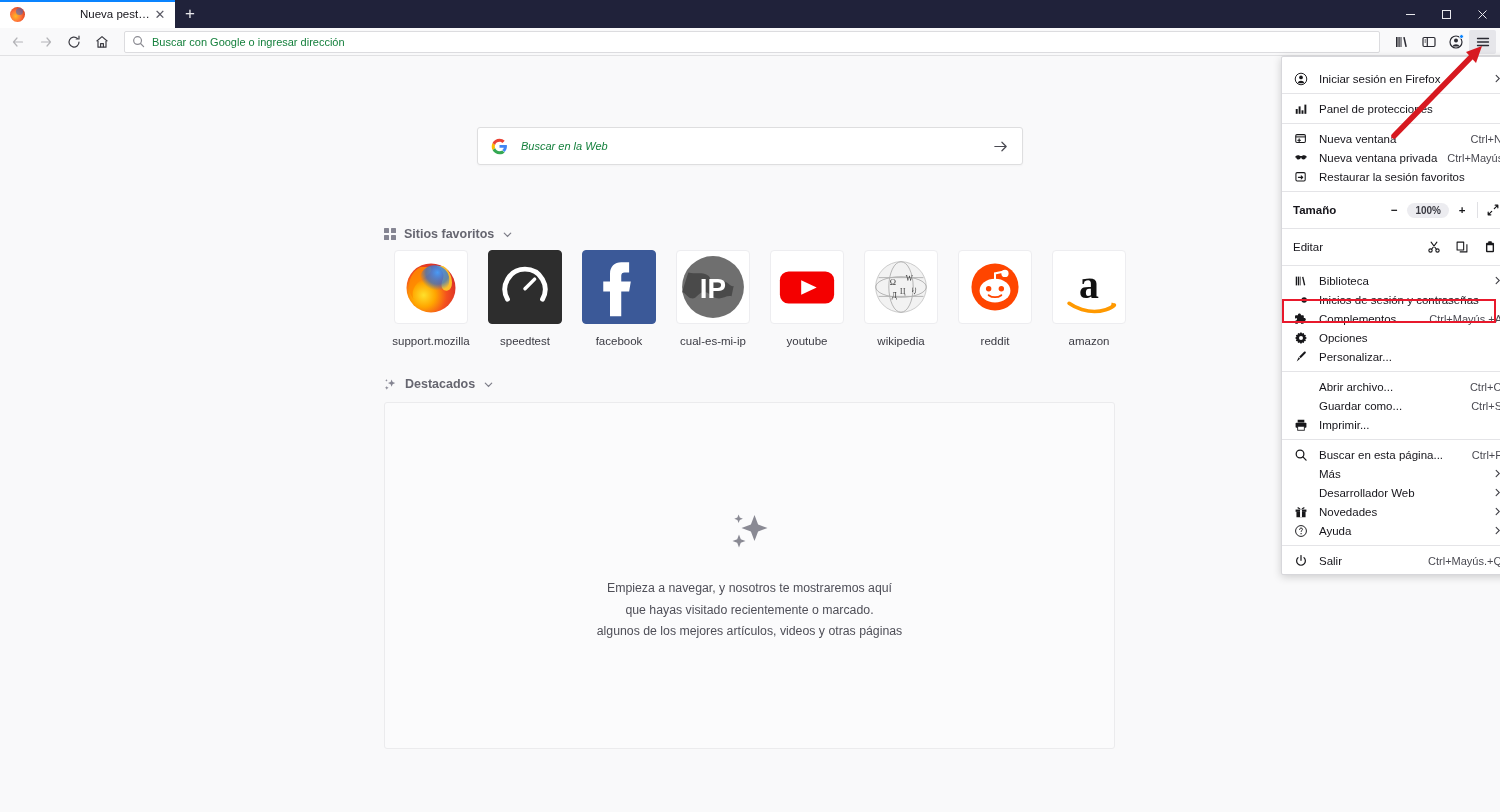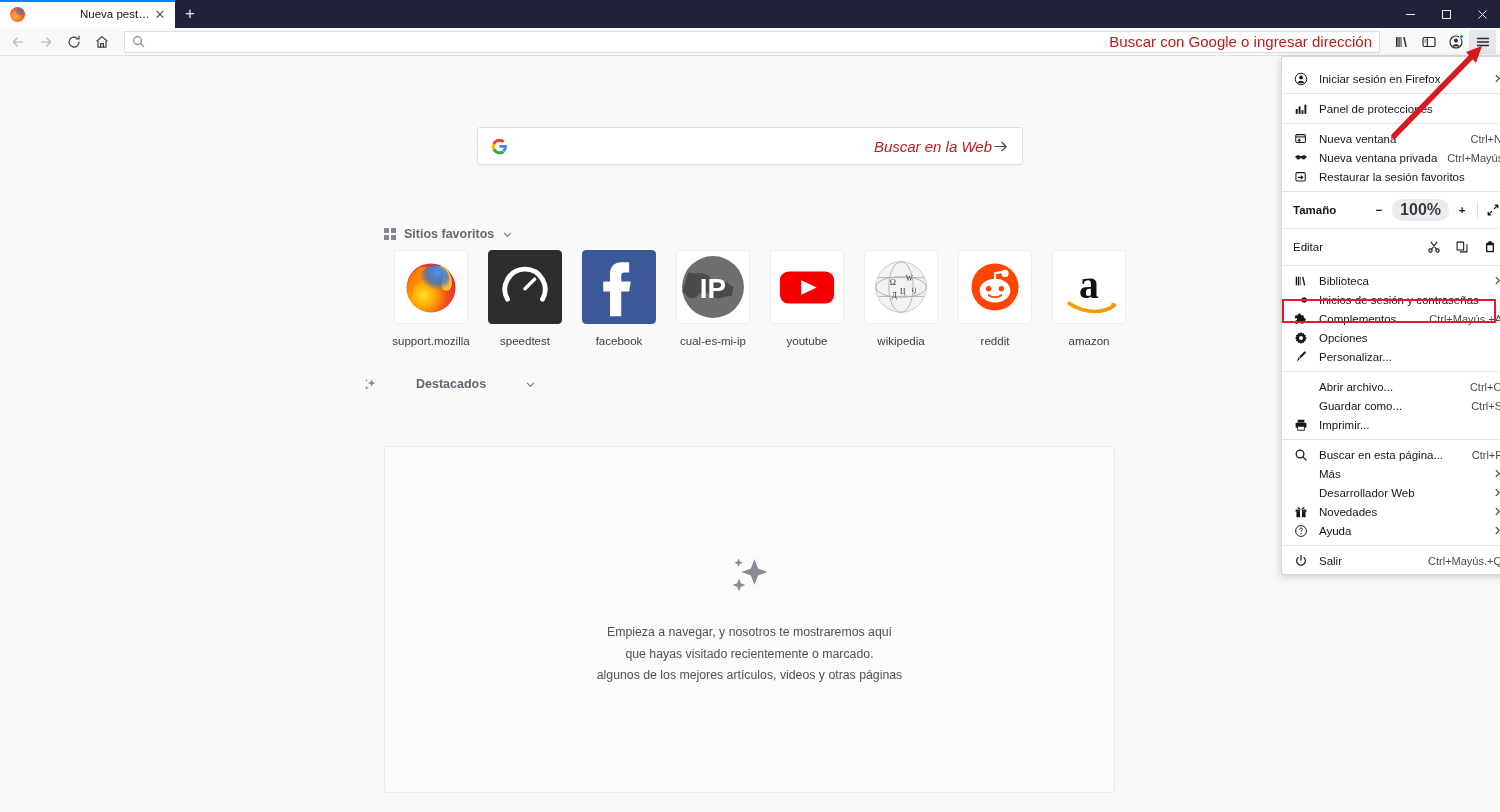--- a/index.html
+++ b/index.html
@@ -108,31 +108,31 @@
     border: 1px solid #dededf;
     border-radius: 3px;
     display: flex; align-items: center;
     padding: 0 13px;
     box-shadow: 0 1px 2px rgba(0,0,0,.03);
     font-style: italic;
   }
   .g-logo {
     width: 17px; height: 17px; flex: 0 0 17px; margin-right: 13px;
   }
-  .search-ph { flex: 1; font-size: 15px; color: #b91c1c; text-align: right; }
+  .search-ph { flex: 1; font-size: 11px; color: #15803d; }
   .search-go { color: #4a4a52; display: flex; }
 
   .section-head {
     position: absolute; display: flex; align-items: center;
     font-size: 12.5px; color: #666670; font-weight: bold;
   }
   .section-head .sect-icon { margin-right: 8px; display: flex; color: #858592; }
   .section-head .caret { margin-left: 8px; color: #7d7d88; display: flex; }
   #topsites-head { top: 170px; left: 384px; }
-  #highlights-head { top: 320px; left: 364px; gap: 31px; }
+  #highlights-head { top: 320px; left: 384px; }
 
   .tiles {
     position: absolute; top: 193px; left: 384px;
     display: flex; gap: 0px;
   }
   .tile { width: 94px; display: flex; flex-direction: column; align-items: center; }
   .tile-box {
     width: 74px; height: 74px; border-radius: 4px;
     background: #ffffff;
     border: 1px solid #ededf0;
@@ -144,21 +144,21 @@
     white-space: nowrap;
   }
 
   .highlights-panel {
     position: absolute; top: 345px; left: 384px;
     width: 731px; height: 347px;
     background: #fbfbfc;
     border: 1px solid #ebebed;
     border-radius: 3px;
     display: flex; flex-direction: column;
-    align-items: center; justify-content: center; margin-top: 44px;
+    align-items: center; justify-content: center;
   }
   .empty-icon { margin-bottom: 18px; color: #8a8a94; }
   .empty-text {
     font-size: 12.3px; color: #4f4f58; text-align: center;
     line-height: 1.76;
   }
 
   
   .menu-panel {
     position: absolute; top: 56px; left: 1281px;
@@ -189,21 +189,21 @@
   .zoom-row {
     display: flex; align-items: center; height: 26px; padding: 0 6px 0 11px; font-weight: bold;
   }
   .zoom-label { flex: 1; }
   .zoom-btn {
     width: 26px; height: 22px; display: flex; align-items: center; justify-content: center;
     color: #18181b;
   }
   .zoom-val {
     background: #ececf0; border-radius: 10px;
-    padding: 2px 8px; font-size: 16px; color: #3a3a42;
+    padding: 2px 8px; font-size: 10px; color: #3a3a42;
     min-width: 38px; text-align: center;
   }
   .zoom-divider { width: 1px; height: 16px; background: #e0e0e4; margin: 0 2px; }
 
   .edit-row {
     display: flex; align-items: center; height: 26px; padding: 0 8px 0 11px;
   }
   .edit-label { flex: 1; }
   .edit-btn {
     width: 28px; height: 22px; display: flex; align-items: center; justify-content: center;

